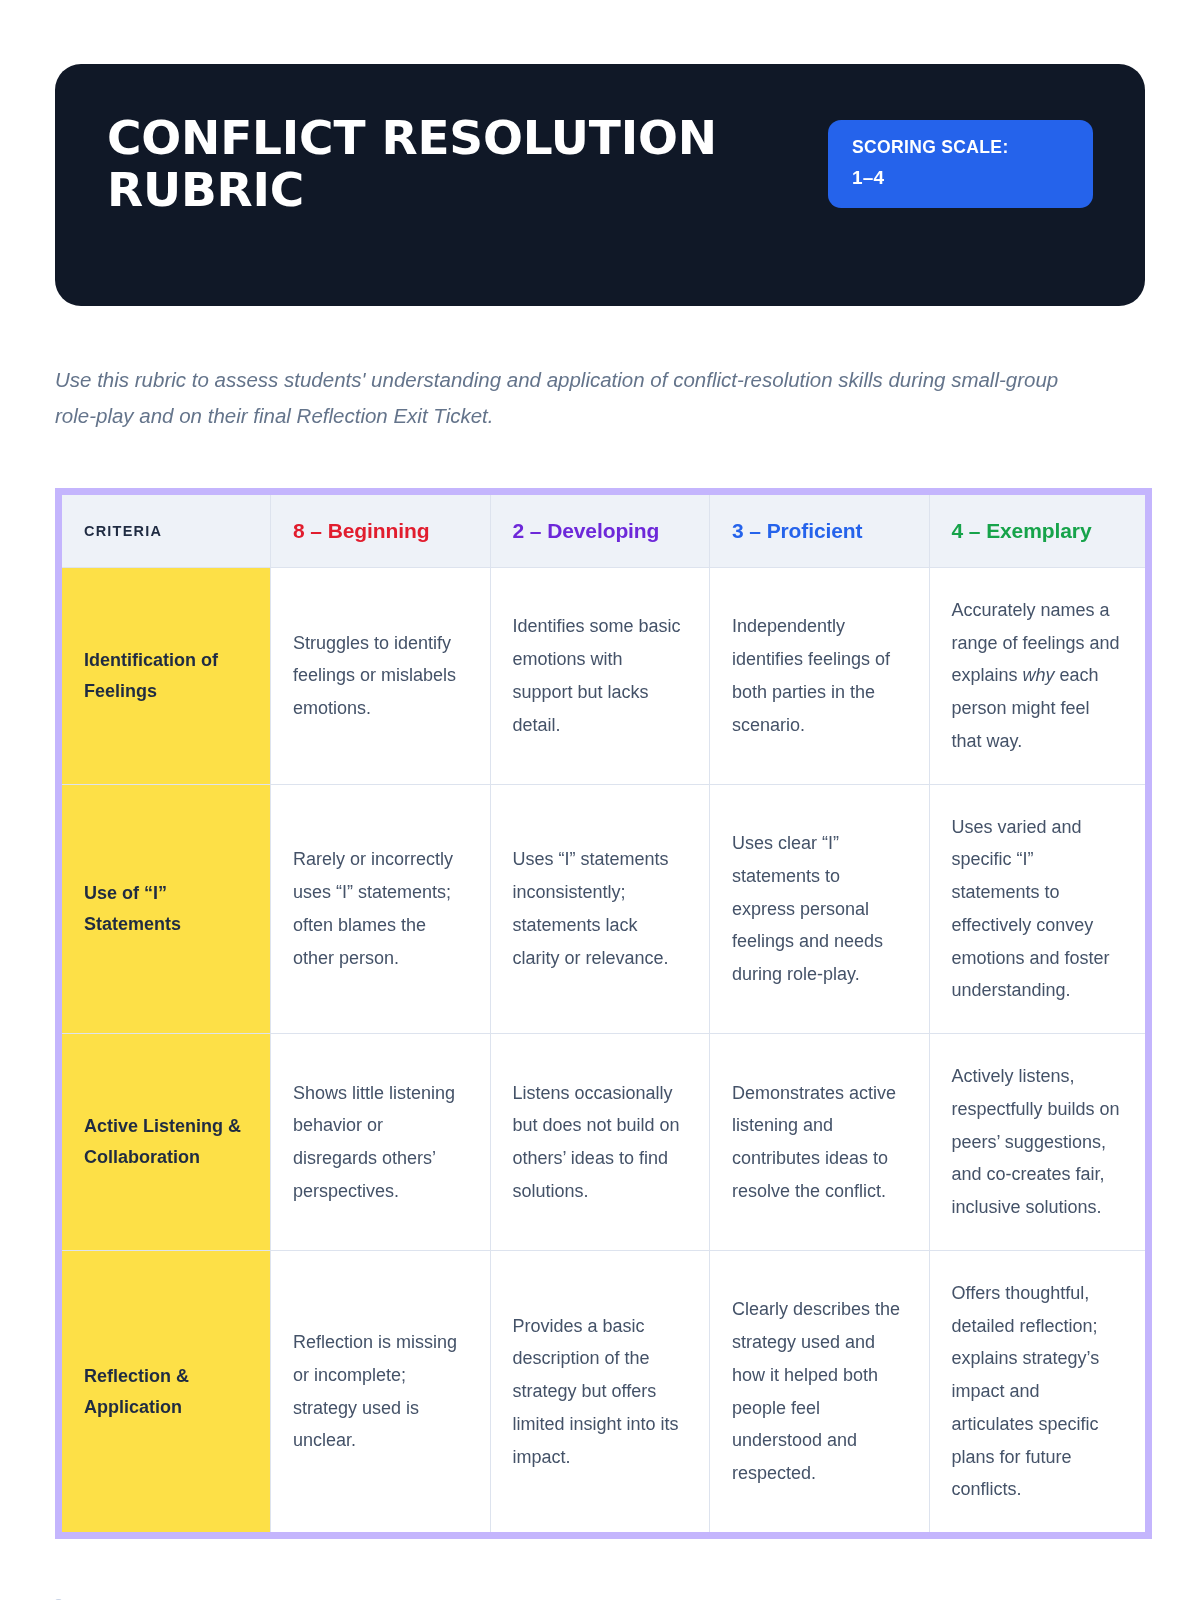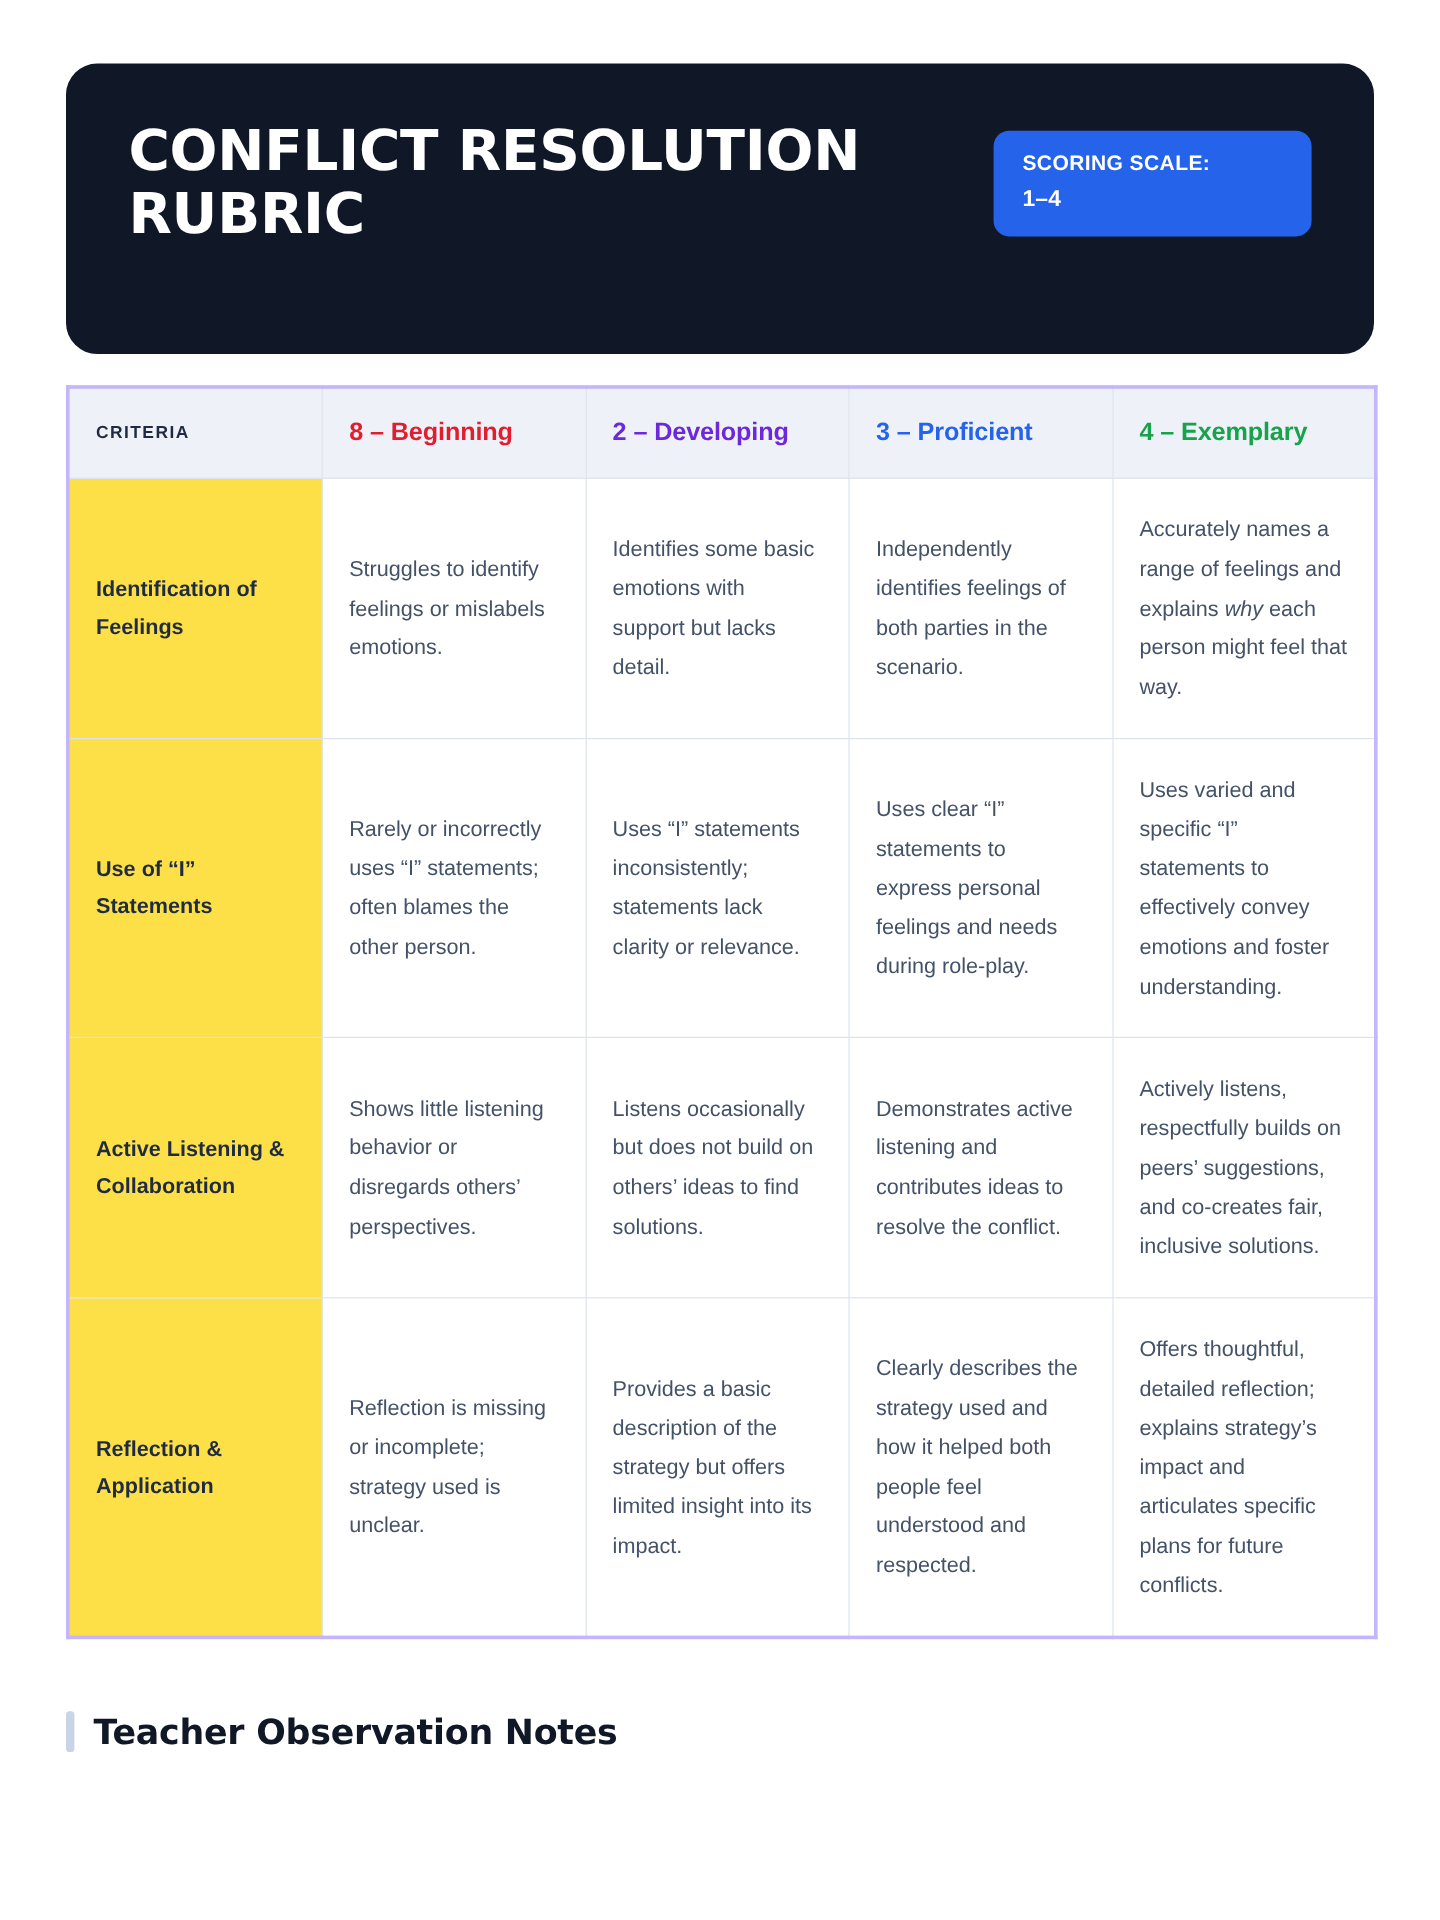--- a/index.html
+++ b/index.html
@@ -9,21 +9,21 @@
     height: 1600px;
     background: #ffffff;
     font-family: "Liberation Sans", sans-serif;
     overflow: hidden;
   }
 
   .page {
     width: 1200px;
     height: 1600px;
     position: relative;
-    padding: 0 55px;
+    padding: 11px 55px;
     overflow: hidden;
   }
 
   
   .header-card {
     margin-top: 53px;
     background: #111827;
     background: #101827;
     border-radius: 26px;
     padding: 44px 52px 40px 52px;
@@ -84,25 +84,25 @@
     margin-top: 56px;
     font-size: 20.5px;
     line-height: 1.78;
     font-style: italic;
     color: #64748b;
     max-width: 1030px;
   }
 
   
   .rubric-table {
-    margin-top: 26px;
+    margin-top: 53px;
     width: 1090px;
     border-collapse: collapse;
     table-layout: fixed;
-    border: 3px solid #c4b5fd;
+    border: 7px solid #c4b5fd;
   }
 
   .rubric-table col.c-criteria { width: 212px; }
   .rubric-table col.c-level    { width: 219.5px; }
 
   .rubric-table thead th {
     background: #eef2f8;
     border: 1px solid #dde3ee;
     text-align: left;
     vertical-align: middle;
@@ -183,20 +183,21 @@
   <div class="header-card">
     <div class="header-left">
       <h1 class="doc-title">CONFLICT RESOLUTION RUBRIC</h1>
     </div>
     <div class="score-badge">
       <div class="score-badge-label">SCORING SCALE:</div>
       <div class="score-badge-value">1–4</div>
     </div>
   </div>
 
+  <p class="intro">Use this rubric to assess students' understanding and application of conflict-resolution skills during small-group role-play and on their final Reflection Exit Ticket.</p>
 
   <table class="rubric-table">
     <colgroup>
       <col class="c-criteria">
       <col class="c-level">
       <col class="c-level">
       <col class="c-level">
       <col class="c-level">
     </colgroup>
     <thead>

